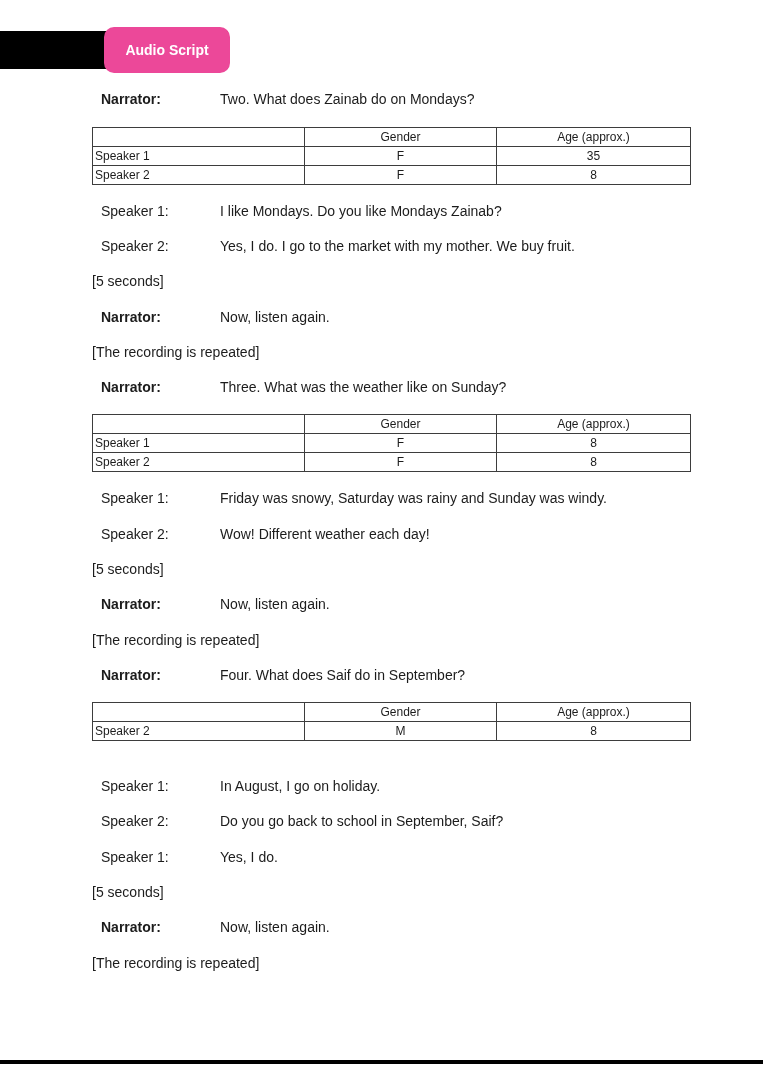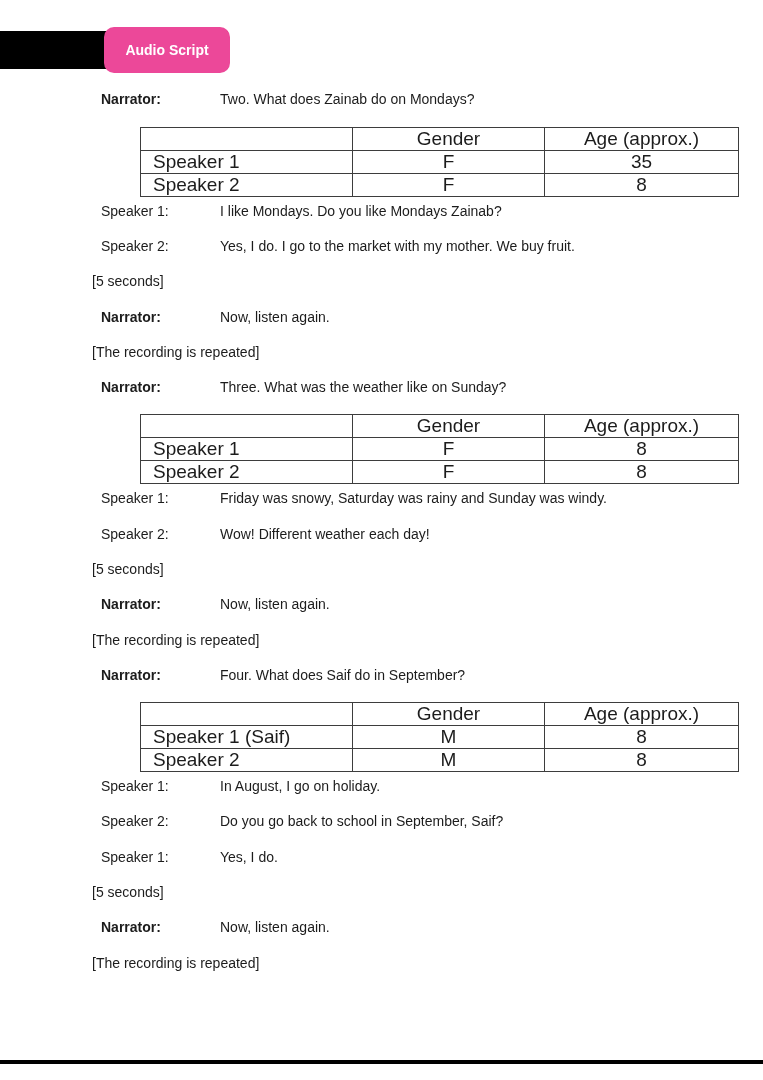--- a/index.html
+++ b/index.html
@@ -46,36 +46,35 @@
     left: 92px;
     height: 18px;
     line-height: 18px;
     white-space: nowrap;
   }
   table.script {
     position: absolute;
     left: 92px;
     width: 579px;
     border-collapse: collapse;
-    font-size: 19px;
+    font-size: 12px;
     table-layout: fixed;
-    margin-left: 48px;
   }
   table.script th, table.script td {
     border: 1px solid #3d3d3d;
     height: 19px;
     text-align: center;
     font-weight: normal;
     padding: 0 4px;
     overflow: hidden;
   }
   table.script th:first-child, table.script td:first-child {
     width: 212px;
     text-align: left;
-    padding-left: 12px;
+    padding-left: 2px;
   }
   table.script th:nth-child(2), table.script td:nth-child(2) { width: 192px; }
   table.script th:nth-child(3), table.script td:nth-child(3) { width: 194px; }
   .watermark {
     position: absolute;
     left: 192px; top: 496px;
     font-family: "Liberation Serif", serif;
     font-size: 40px;
     color: #2fd42f;
     opacity: 0.85;
@@ -209,25 +208,20 @@
   <table class="script" style="top:702px">
     <thead>
       <tr>
         <th></th>
         <th>Gender</th>
         <th>Age (approx.)</th>
       </tr>
     </thead>
     <tbody>
       <tr>
-        <td>Speaker 1 (Saif)</td>
-        <td>M</td>
-        <td>8</td>
-      </tr>
-      <tr>
         <td>Speaker 2</td>
         <td>M</td>
         <td>8</td>
       </tr>
     </tbody>
   </table>
 
   <div class="line" style="top:777px">
     <span class="speaker">Speaker 1:</span>
     <span class="text">In August, I go on holiday.</span>

